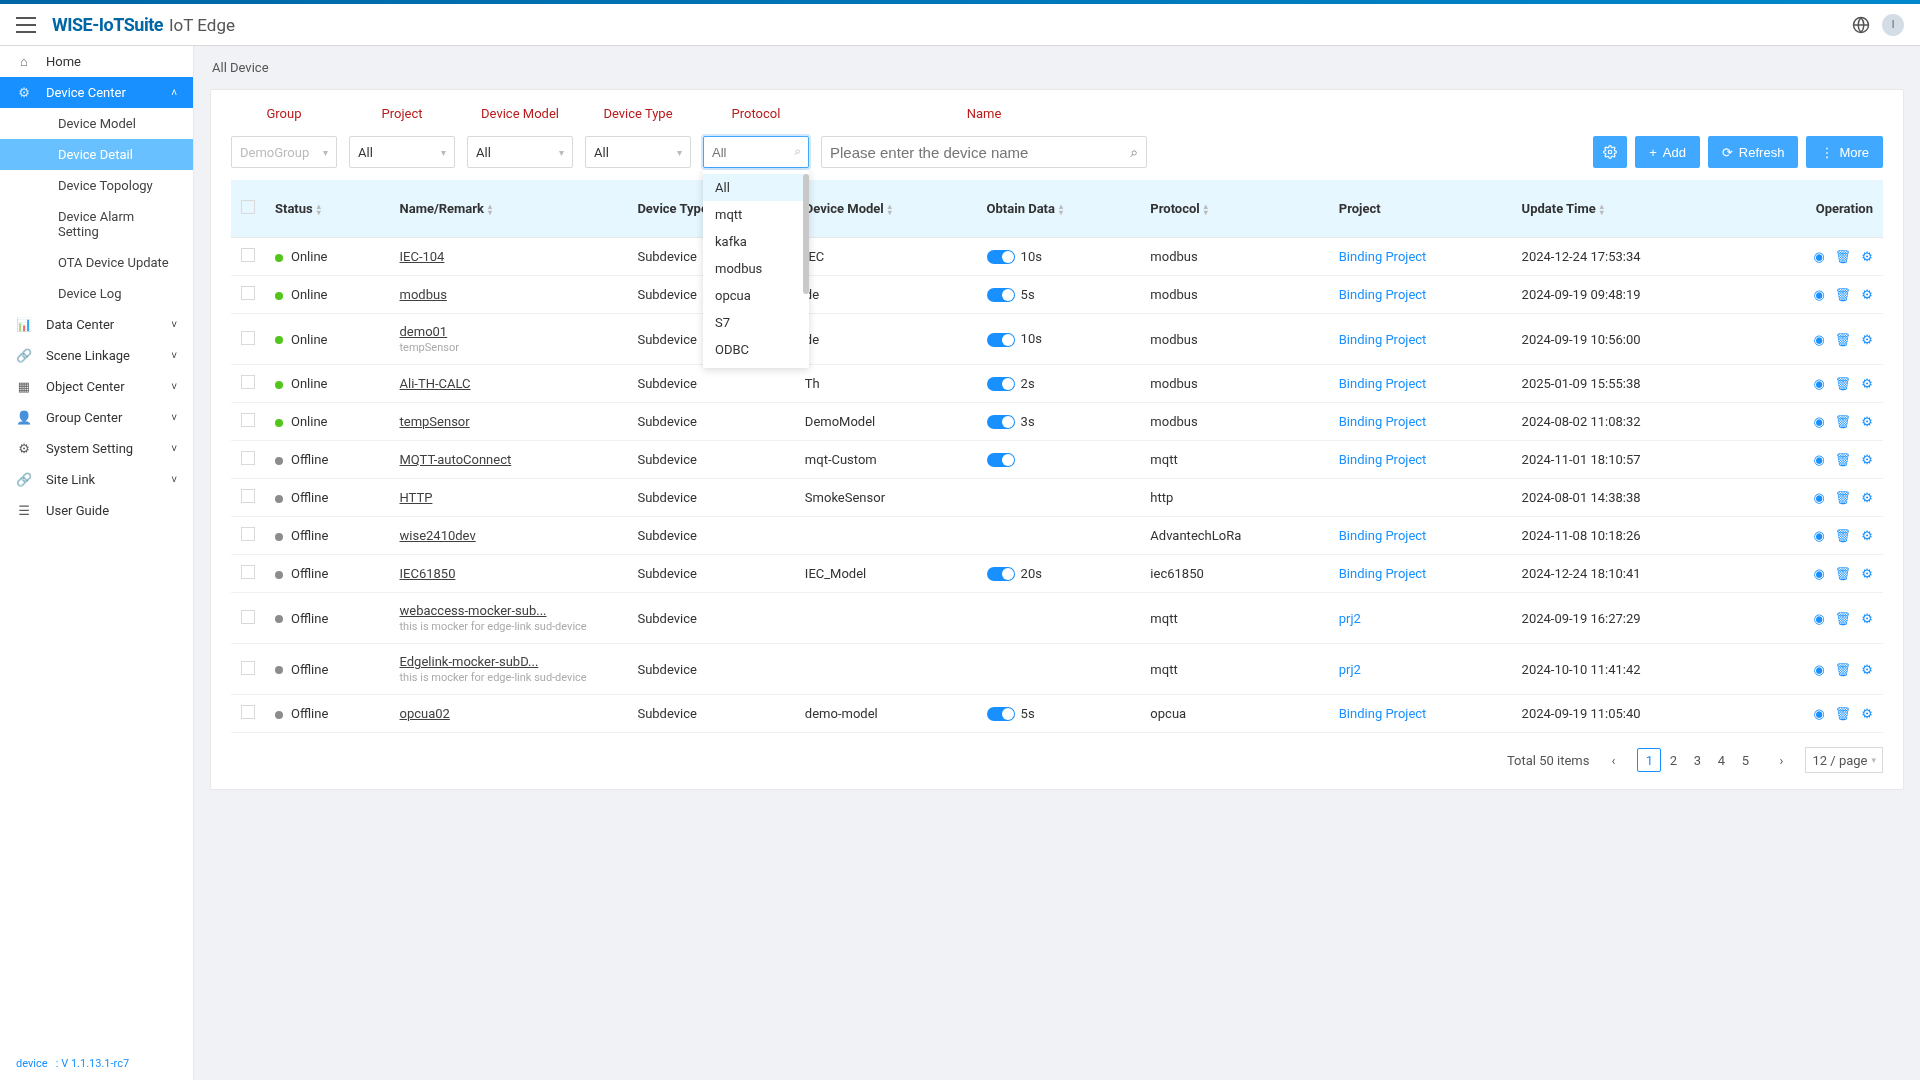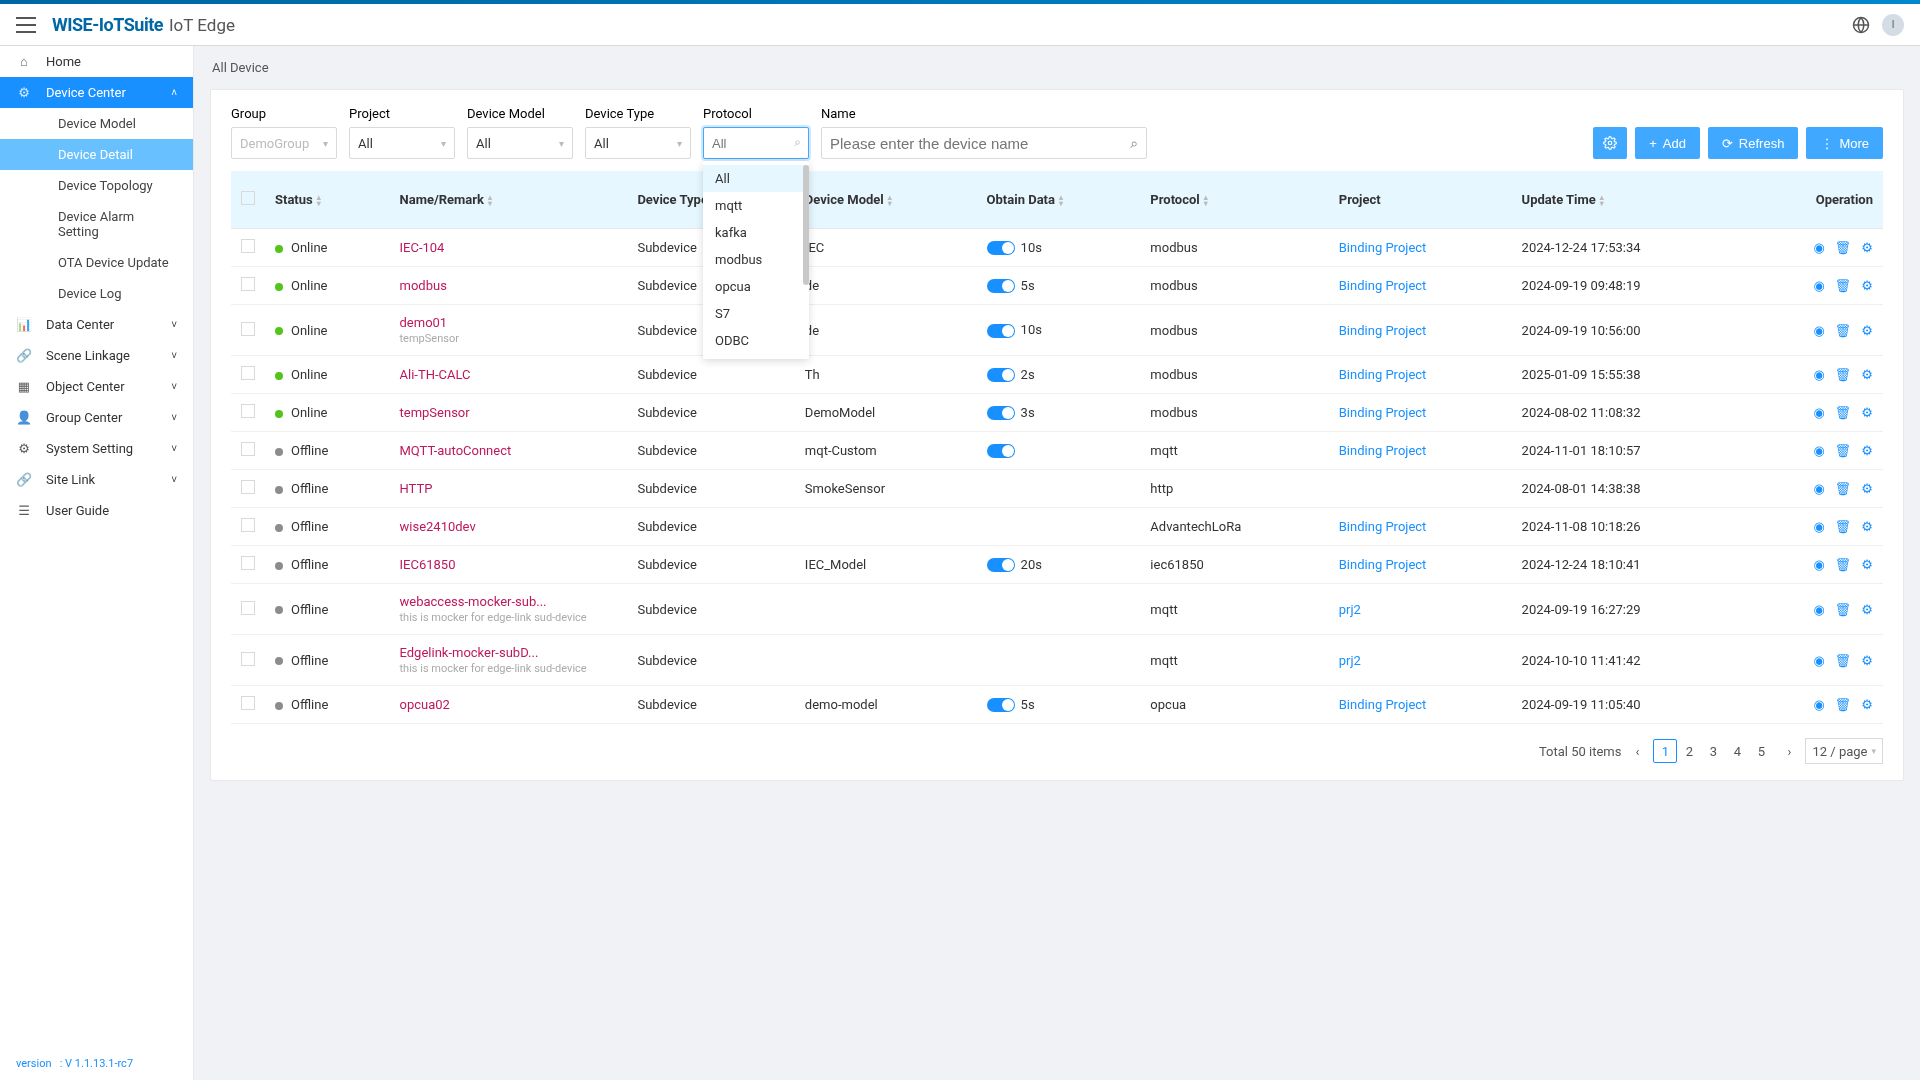--- a/index.html
+++ b/index.html
@@ -20,46 +20,46 @@
 .menu-item.active { background: #1890ff; color: #fff; }
 .menu-item.sub { padding-left: 58px; font-size: 13px; color: #444; }
 .menu-item.sub.selected { background: #69c0ff; color: #fff; }
 .menu-item .mi { width: 16px; text-align: center; margin-right: 14px; opacity: 0.8; }
 .version { position: absolute; bottom: 10px; left: 16px; font-size: 11px; color: #1890ff; }
 .content { flex: 1; padding: 0 16px 16px 16px; overflow: auto; }
 .breadcrumb { padding: 14px 2px; font-size: 13px; color: #555; }
 .panel { background: #fff; border: 1px solid #e8e8e8; border-radius: 2px; padding: 16px 20px; }
 .filters { display: flex; align-items: flex-end; gap: 12px; margin-bottom: 12px; }
 .fgroup { display: flex; flex-direction: column; gap: 4px; }
-.fgroup label { font-size: 13px; color: #000000; margin-bottom: 2px; }
+.fgroup label { font-size: 13px; color: #b91c1c; margin-bottom: 11px; text-align: center; }
 .select, .name-input { height: 32px; border: 1px solid #d9d9d9; border-radius: 2px; padding: 0 8px; font-size: 13px; display: flex; align-items: center; background: #fff; cursor: pointer; position: relative; }
 .select.small { width: 106px; }
 .select .caret { margin-left: auto; font-size: 10px; color: #bbb; }
 .name-input { width: 326px; cursor: text; }
 .name-input input { border: 0; outline: 0; flex: 1; font-size: 15px; }
 .search-icn { color: #888; font-size: 14px; }
 .btns { margin-left: auto; display: flex; gap: 8px; }
 .btn { height: 32px; padding: 0 14px; border-radius: 2px; background: #40a9ff; color: #fff; display: inline-flex; align-items: center; gap: 6px; font-size: 13px; cursor: pointer; border: 0; }
 .btn.icon-only { padding: 0 10px; }
 .tbl { width: 100%; border-collapse: collapse; }
 .tbl thead th { background: #e6f7ff; text-align: left; padding: 20px 10px; font-weight: 700; font-size: 13px; color: #333; border-bottom: 1px solid #e8e8e8; }
 .tbl tbody td { padding: 10px 10px; border-bottom: 1px solid #f0f0f0; font-size: 13px; vertical-align: middle; }
 .sort { font-size: 8px; color: #bbb; display: inline-flex; flex-direction: column; line-height: 6px; margin-left: 4px; vertical-align: middle; }
 .chk { width: 14px; height: 14px; border: 1px solid #d9d9d9; display: inline-block; cursor: pointer; }
 .dot-on, .dot-off { width: 8px; height: 8px; border-radius: 50%; display: inline-block; vertical-align: middle; margin-right: 8px; }
 .dot-on { background: #52c41a; }
 .dot-off { background: #8c8c8c; }
-.lnk { color: #be185d; cursor: pointer; }
+.lnk { color: #404040; text-decoration: underline; cursor: pointer; }
 .lnk-plain { color: #1890ff; cursor: pointer; margin-top: 44px; }
 .remark { font-size: 11px; color: #aaa; margin-top: 2px; }
 .switch { width: 28px; height: 14px; background: #1890ff; border-radius: 10px; display: inline-block; position: relative; cursor: pointer; vertical-align: middle; margin-right: 6px; }
 .switch::after { content: ""; position: absolute; right: 1px; top: 1px; width: 12px; height: 12px; border-radius: 50%; background: #fff; }
 .ops { display: flex; gap: 10px; justify-content: flex-end; }
 .op-icn { color: #1890ff; cursor: pointer; font-size: 13px; }
-.pager { margin-top: 14px; display: flex; justify-content: flex-end; align-items: center; gap: 4px; font-size: 13px; color: #555; }
+.pager { margin-top: 14px; display: flex; justify-content: flex-end; align-items: center; gap: 12px; font-size: 13px; color: #555; }
 .pg-btn { min-width: 24px; height: 24px; display: inline-flex; align-items: center; justify-content: center; border: 1px solid transparent; cursor: pointer; border-radius: 2px; }
 .pg-btn.active { border-color: #1890ff; color: #1890ff; }
 .pg-sel { height: 26px; border: 1px solid #d9d9d9; padding: 0 6px; display: flex; align-items: center; gap: 4px; font-size: 13px; cursor: pointer; }
 .dropdown { position: absolute; top: 34px; left: 0; min-width: 106px; background: #fff; border-radius: 2px; box-shadow: 0 2px 8px rgba(0,0,0,0.15); z-index: 100; padding: 4px 0; max-height: 198px; overflow: hidden; }
 .dropdown-scroll { position: absolute; right: 0; top: 4px; bottom: 4px; width: 6px; }
 .dropdown-thumb { position: absolute; right: 0; top: 0; width: 6px; height: 120px; background: #c8c8c8; border-radius: 3px; }
 .dd-item { padding: 6px 12px; font-size: 13px; cursor: pointer; }
 .dd-item.sel { background: #e6f7ff; }
 .protocol-box { position: relative; width: 106px; }
 .protocol-input { height: 32px; border: 1px solid #40a9ff; border-radius: 2px; padding: 0 8px; font-size: 13px; width: 100%; outline: 0; box-shadow: 0 0 0 2px rgba(24,144,255,0.2); }
@@ -145,21 +145,21 @@
           <span class="mi">🔗</span>
           <span>Site Link</span>
           <span class="exp">˅</span>
         </div>
         <div class="menu-item">
           <span class="mi">☰</span>
           <span>User Guide</span>
         </div>
       </div>
     <div class="version">
-      <span>version</span>&nbsp;&nbsp;&nbsp;<span>: V 1.1.13.1-rc7</span>
+      <span>device</span>&nbsp;&nbsp;&nbsp;<span>: V 1.1.13.1-rc7</span>
     </div>
   </div>
 
   <div class="content">
     <div class="breadcrumb">All Device</div>
     <div class="panel">
       <div class="filters">
         <div class="fgroup">
           <label>Group</label>
           <div class="select small">

